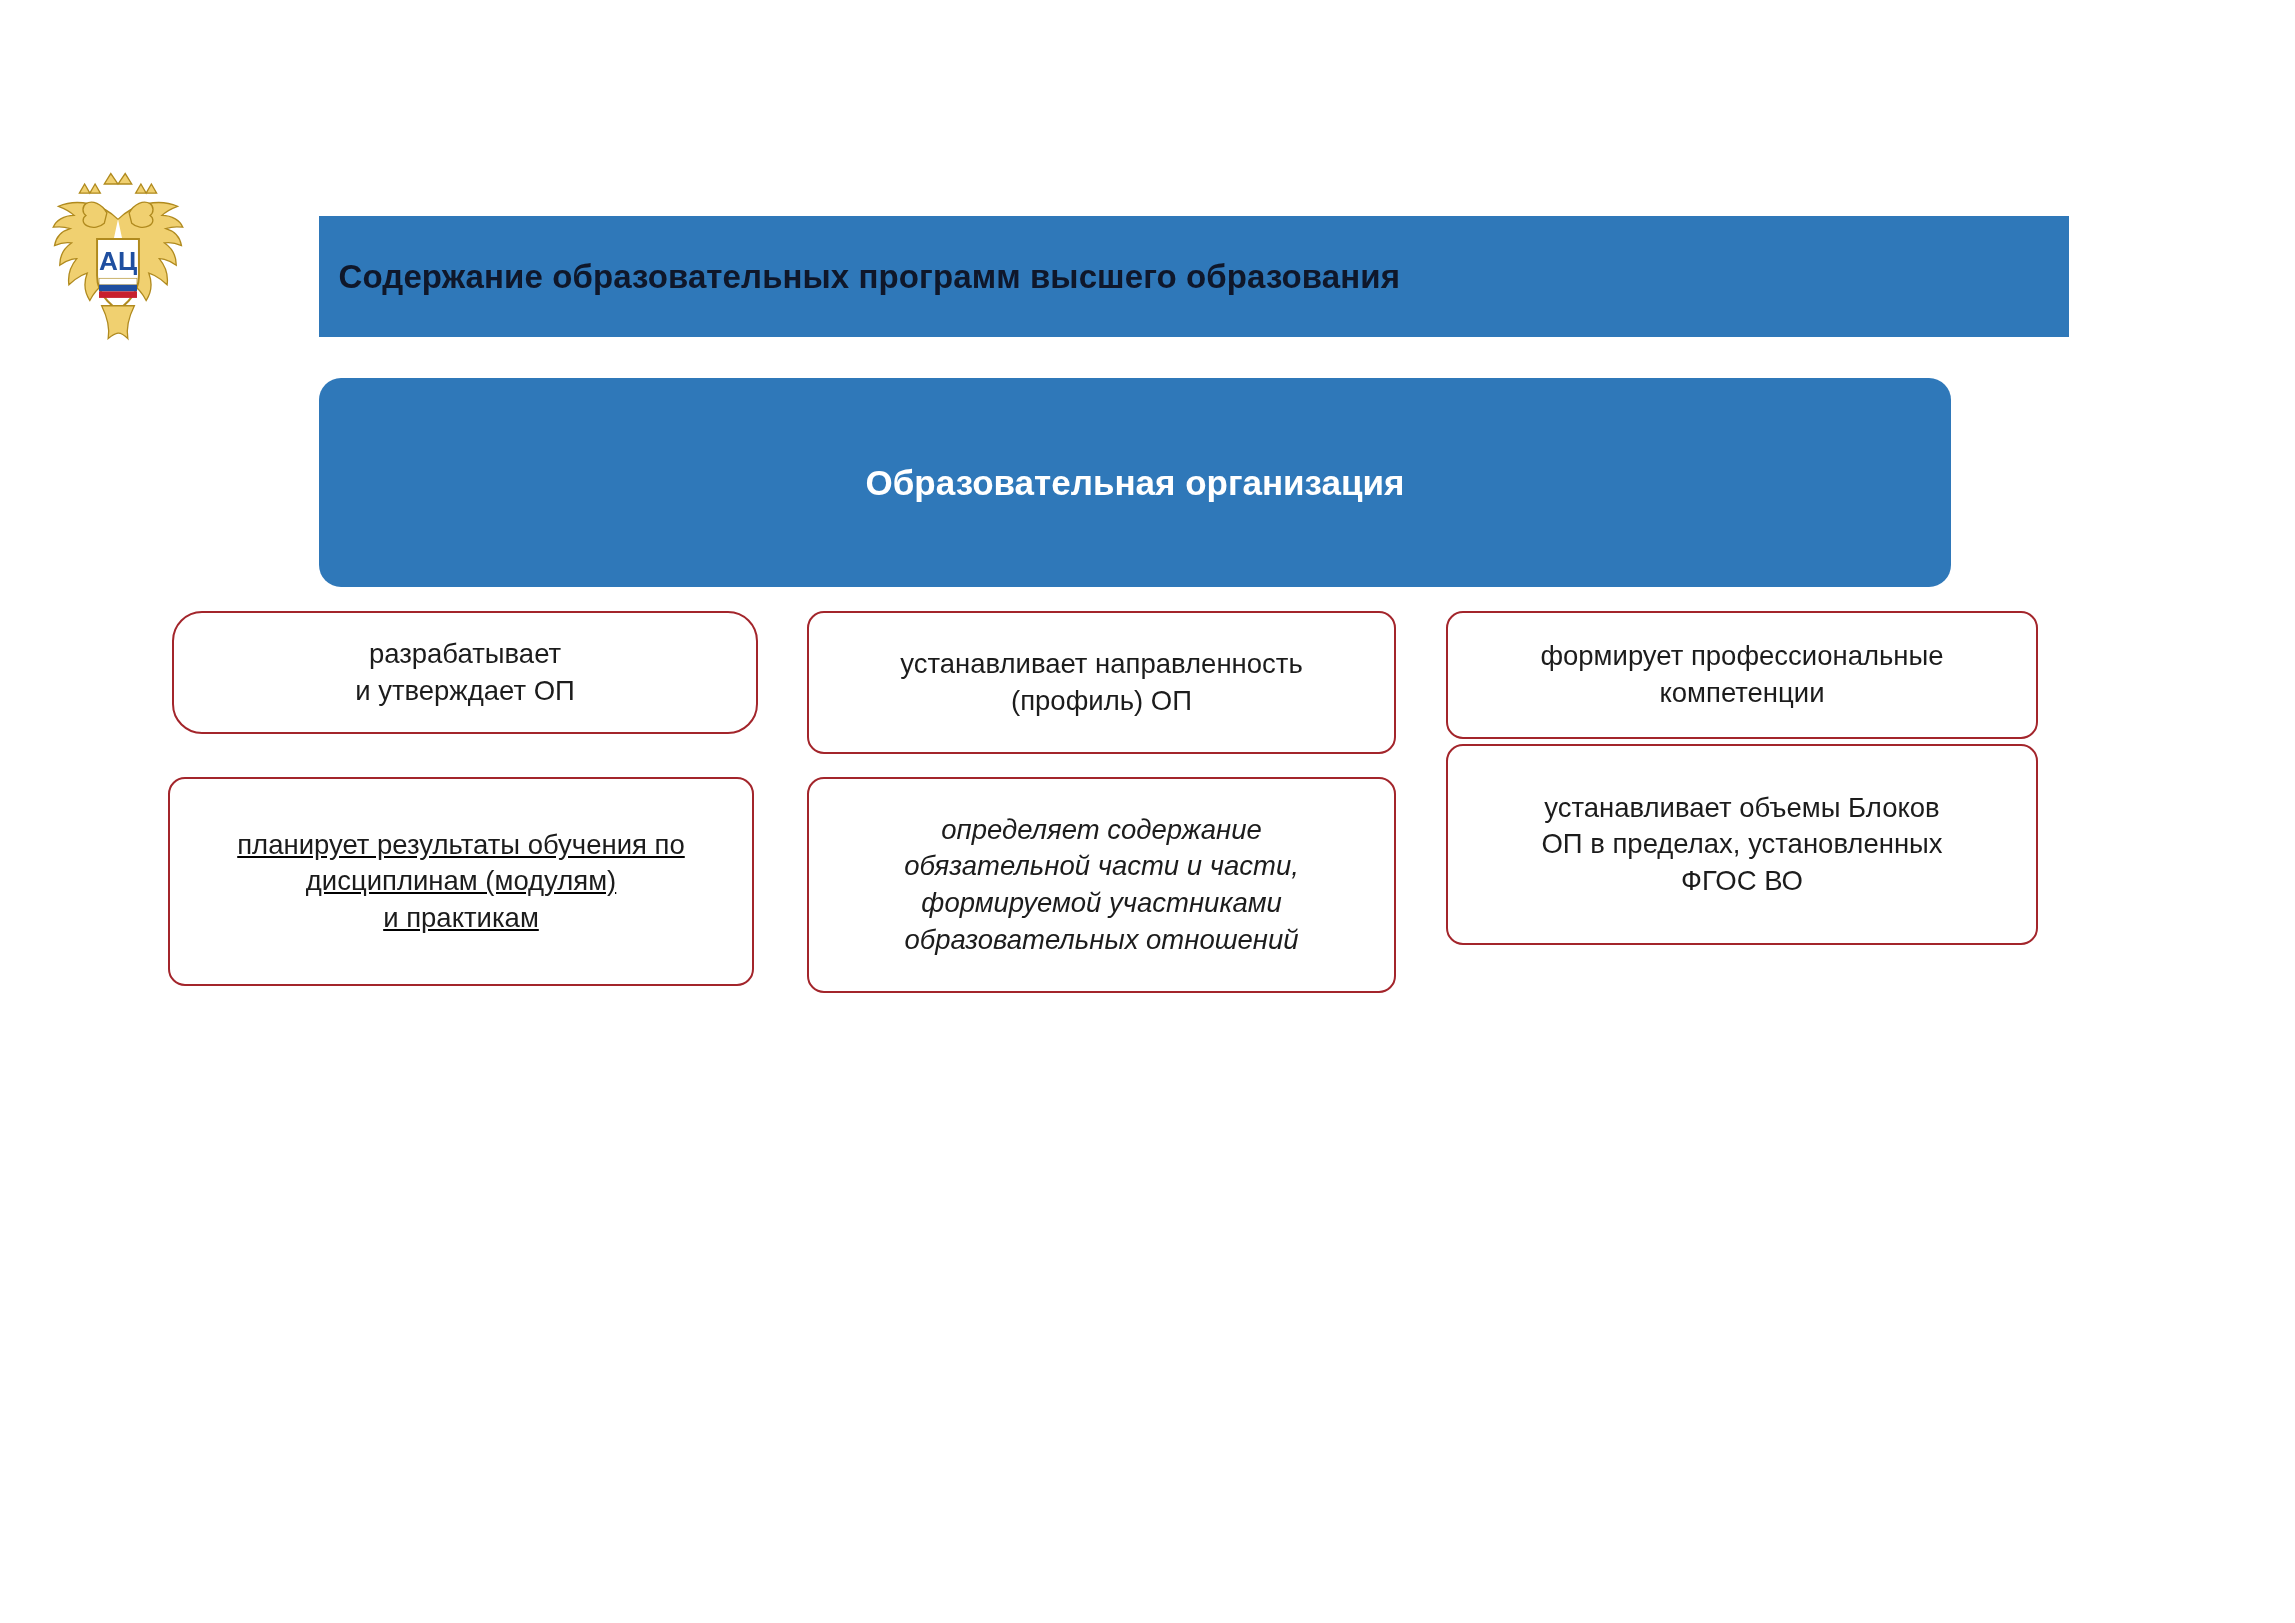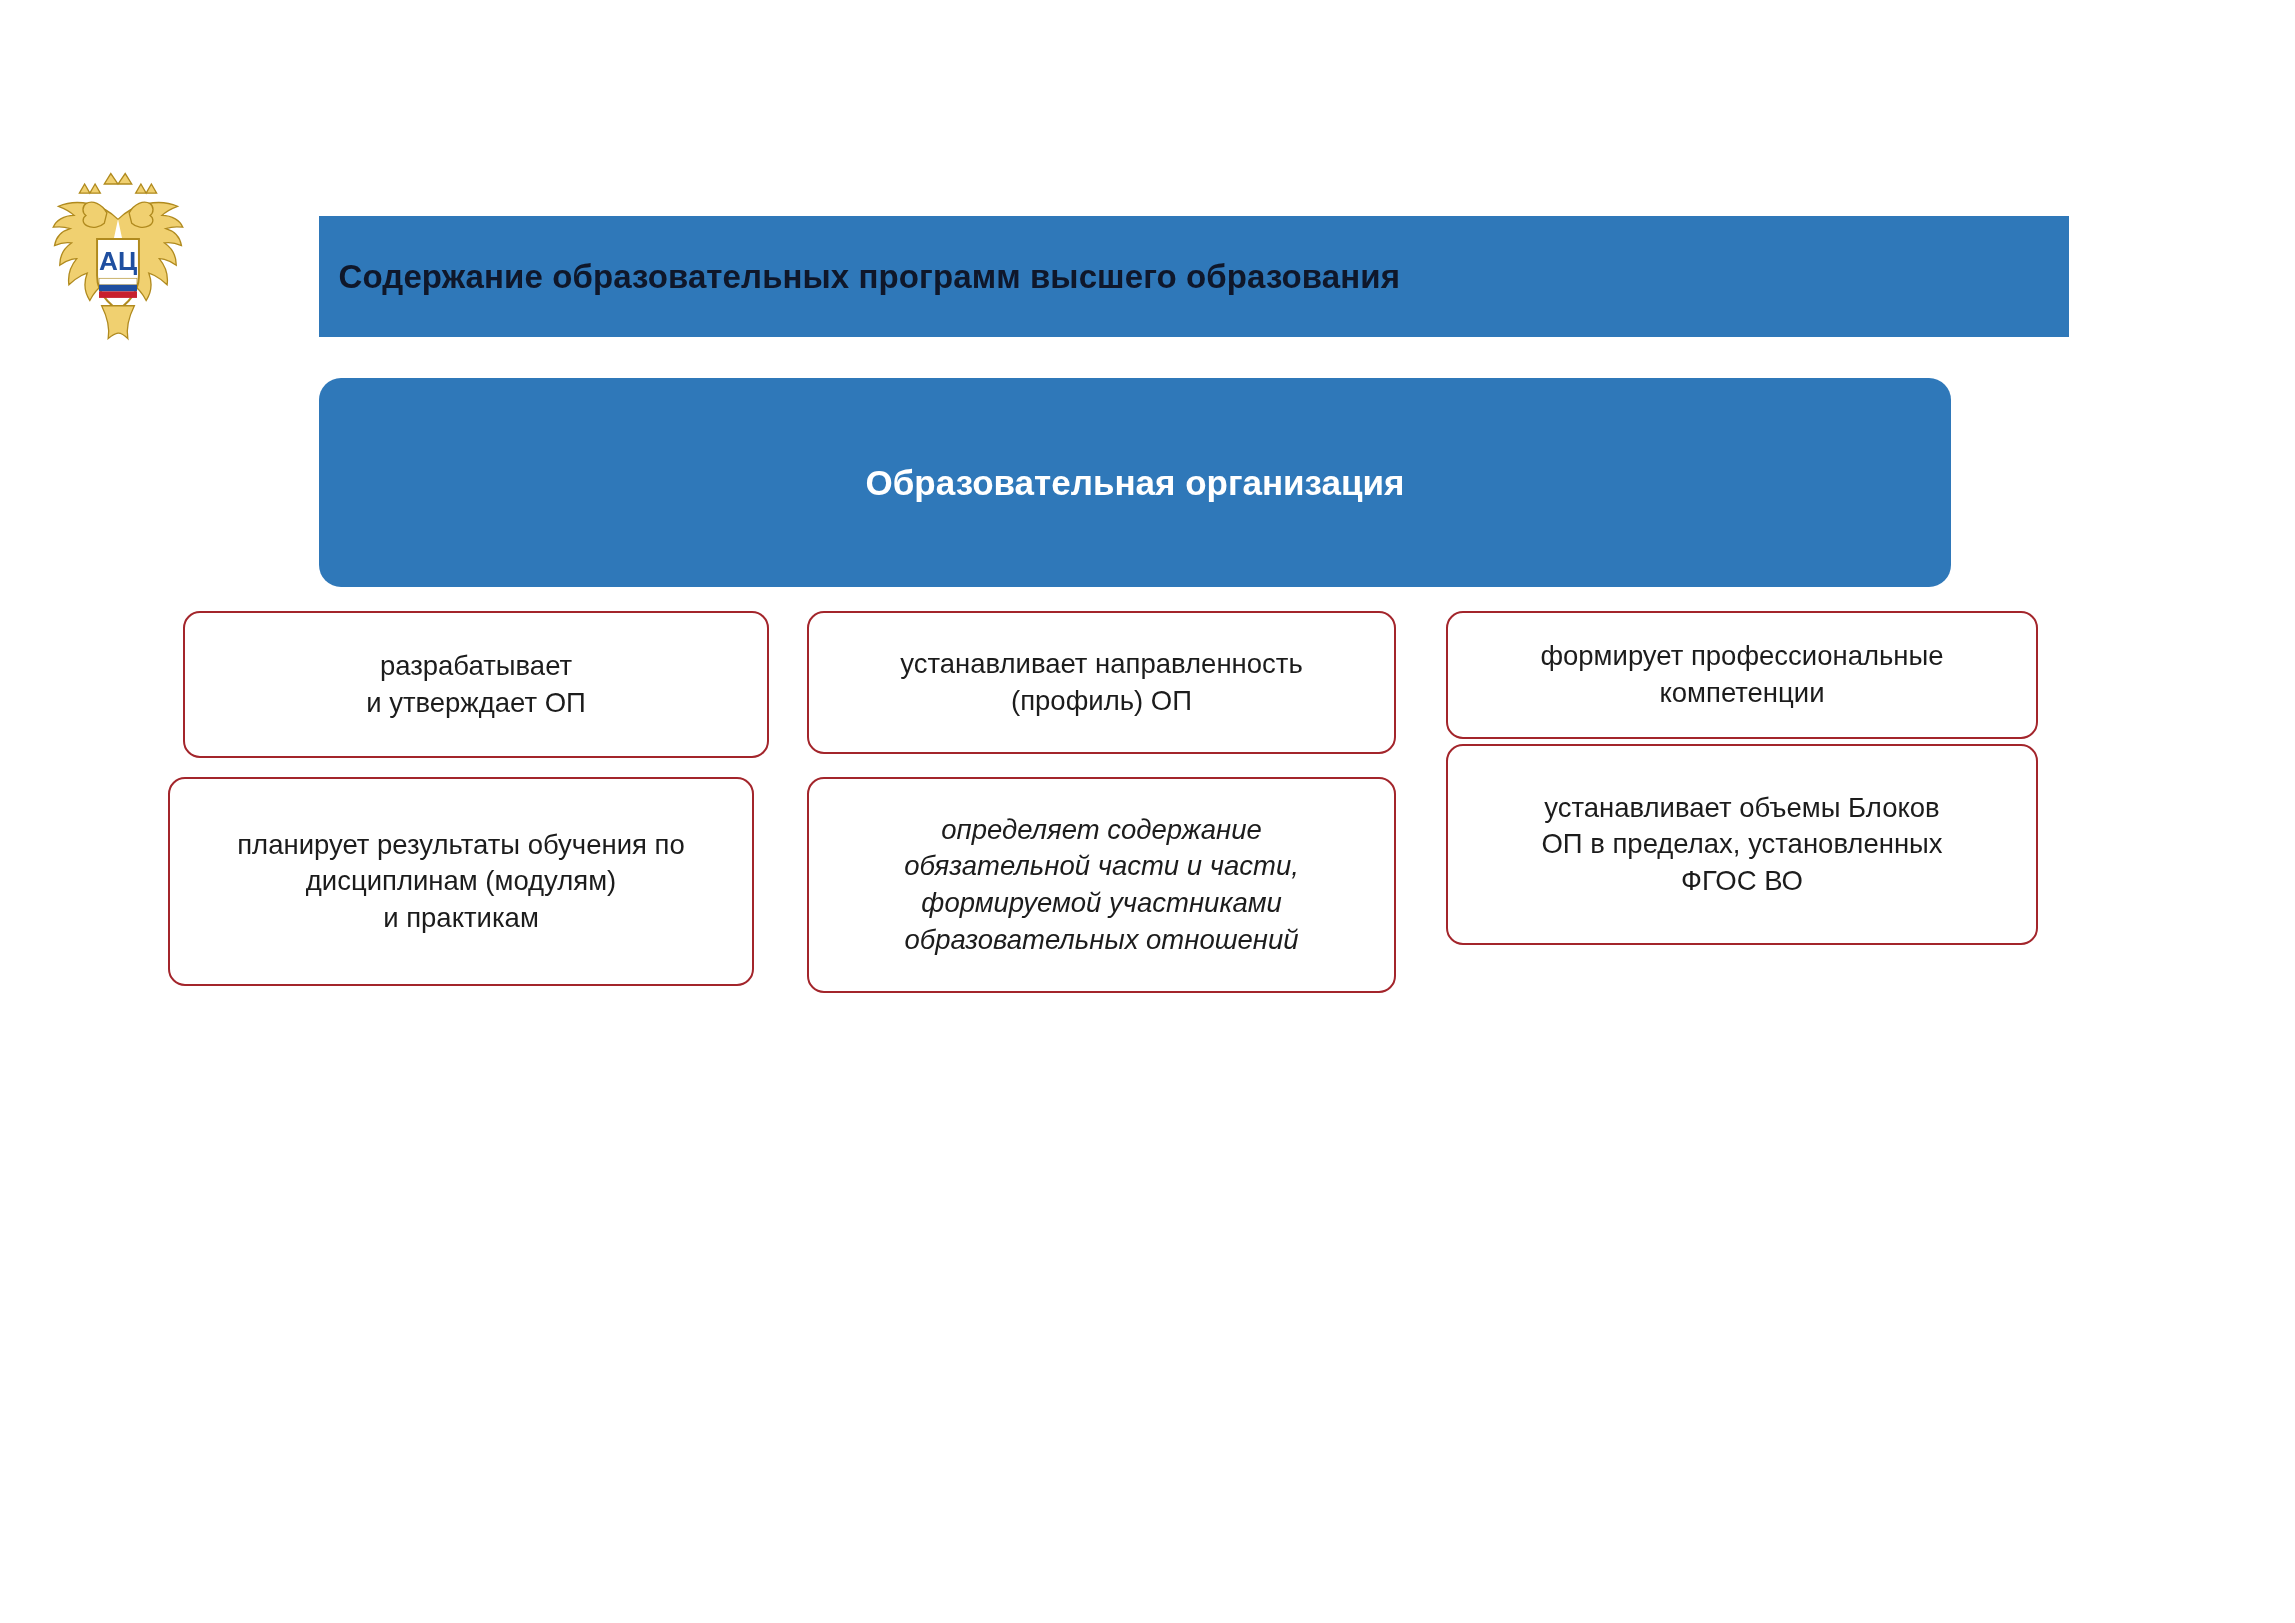--- a/index.html
+++ b/index.html
@@ -79,26 +79,26 @@
   }
   .leaf-box .leaf-text {
     color: #1c1c1c;
     font-size: 27.5px;
     line-height: 1.33;
     text-align: center;
     white-space: pre-line;
   }
 
   
-  #box-r1c1 { left: 183px;  top: 611px;  width: 586px;  height: 147px; }
+  #box-r1c1 { left: 172px;  top: 611px;  width: 586px;  height: 123px; border-radius: 30px; }
   #box-r1c2 { left: 807px; top: 611px;  width: 589px;  height: 143px; }
   #box-r1c3 { left: 1446px; top: 611px;  width: 592px;  height: 128px; }
 
   
-  #box-r2c1 { left: 168px;  top: 777px; width: 586px;  height: 209px; }
+  #box-r2c1 { left: 168px;  top: 777px; width: 586px;  height: 209px; text-decoration: underline; }
   #box-r2c2 { left: 807px; top: 777px; width: 589px;  height: 216px; font-style: italic; }
   #box-r2c3 { left: 1446px; top: 744px; width: 592px;  height: 201px; }
 </style>
 </head>
 <body>
 
 <div id="emblem">
   <svg viewBox="0 0 250 275" width="164" height="180" xmlns="http://www.w3.org/2000/svg">
     <g fill="none" stroke="#b08a1e" stroke-width="2">
 

